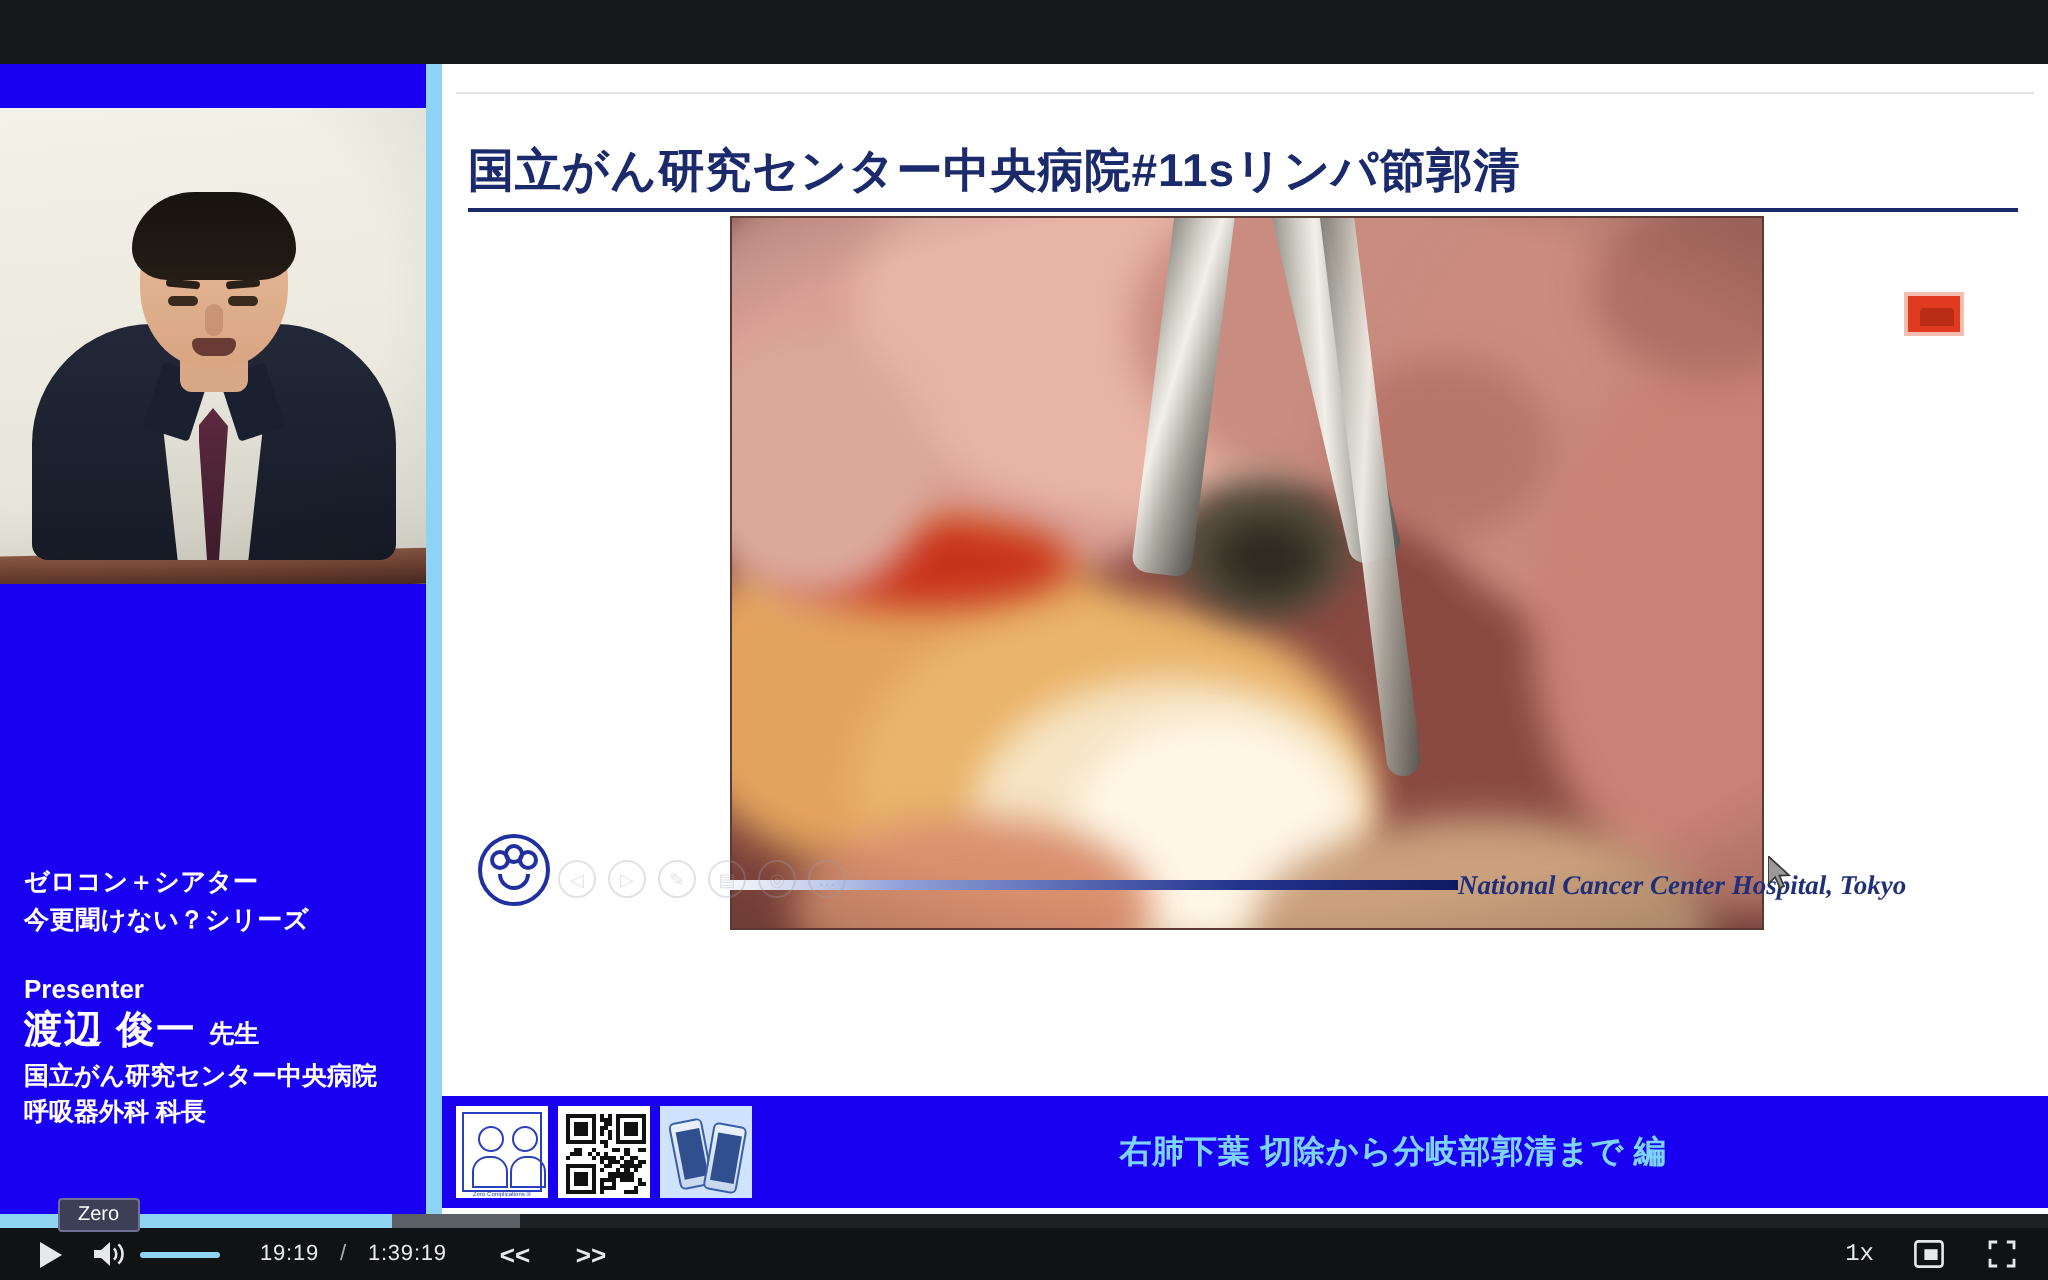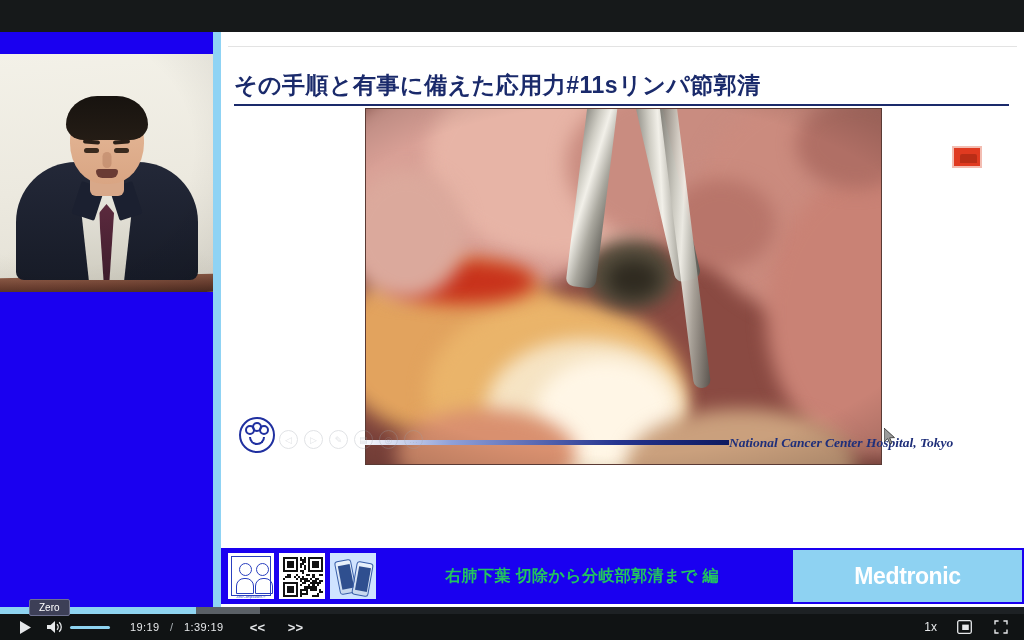--- a/index.html
+++ b/index.html
@@ -121,21 +121,21 @@
   .zc-h1 { position:absolute; left:7px; top:6px; width:13px; height:13px; border:1.4px solid #2a3fbf; border-radius:50%; }
   .zc-h2 { position:absolute; left:24px; top:6px; width:13px; height:13px; border:1.4px solid #2a3fbf; border-radius:50%; }
   .zc-b1 { position:absolute; left:4px; top:21px; width:18px; height:16px; border:1.4px solid #2a3fbf; border-radius:8px 8px 0 0;}
   .zc-b2 { position:absolute; left:23px; top:21px; width:18px; height:16px; border:1.4px solid #2a3fbf; border-radius:8px 8px 0 0;}
   .zc-cap { position:absolute; left:0; bottom:0; width:100%; text-align:center; font-size:3px; color:#2a3fbf; }
   .qr { position:absolute; left:4px; top:4px; width:40px; height:40px; }
   .qr-cell { position:absolute; background:#111; }
   .phone { position:absolute; width:17px; height:34px; background:linear-gradient(180deg,#e9f1fb,#c6d7ee);
     border:1.2px solid #3a5fa8; border-radius:3px; }
   .phone .scr { position:absolute; left:1.5px; top:4px; right:1.5px; bottom:4px; background:#2f4f8f; }
-  .banner-text { flex:1; text-align:center; color:#22c55e; margin-left:-6px; }
+  .banner-text { flex:1; text-align:center; color:#7dd3fc; margin-left:-6px; }
   .bt1 { font-size:16px; font-weight:bold; letter-spacing:.4px; }
   .bt2 { font-size:11.5px; font-weight:bold; letter-spacing:.3px; margin-top:2px; }
   .medtronic { width:229px; height:52px; background:#8ed2f2; display:flex; align-items:center;
     justify-content:center; color:#fff; font-size:23px; font-weight:bold; letter-spacing:-.4px; }
 
   
   .progress-wrap { position:absolute; left:0; top:607px; width:1024px; height:7px; background:#1d2124; }
   .progress-buffer { position:absolute; left:0; top:0; height:7px; background:#5a6066; }
   .progress-played { position:absolute; left:0; top:0; height:7px; background:#8ed3f0; }
 
@@ -143,21 +143,21 @@
     display:flex; align-items:center; color:#e6e8ea; font-size:11px; }
   .ctl { display:flex; align-items:center; justify-content:center; cursor:pointer; }
   .ctl-play { width:30px; margin-left:10px; }
   .ctl-vol  { width:28px; }
   .vol-slider { width:40px; height:3px; background:#8ed3f0; border-radius:2px; margin:0 8px 0 2px; }
   .time { margin-left:12px; letter-spacing:.4px; white-space:nowrap; }
   .time .sep { margin:0 7px; color:#aab0b5; }
   .ctl-rw { margin-left:22px; width:24px; font-size:13px; font-weight:bold; }
   .ctl-ff { margin-left:14px; width:24px; font-size:13px; font-weight:bold; }
   .spacer { flex:1; }
-  .ctl-speed { margin-right:20px; font-size:12px; }
+  .ctl-speed { margin-right:20px; font-size:12px;font-family:Liberation Mono, monospace; }
   .ctl-pip { margin-right:22px; }
   .ctl-fs { margin-right:16px; }
 
   .tooltip { position:absolute; left:29px; top:599px; padding:2px 9px; background:#3d3f57;
     border:1px solid #6e7191; color:#fff; font-size:10px; border-radius:2px; z-index:50; }
 </style>
 </head>
 <body>
 
 <div id="app">
@@ -180,28 +180,39 @@
         <div class="cam-hair"></div>
         <div class="cam-browL"></div>
         <div class="cam-browR"></div>
         <div class="cam-eyeL"></div>
         <div class="cam-eyeR"></div>
         <div class="cam-nose"></div>
         <div class="cam-mouth"></div>
         <div class="cam-shadow"></div>
       </div>
 
+      <div class="sidebar-text">
+        <div class="st-line">ゼロコン＋シアター</div>
+        <div class="st-line">今更聞けない？シリーズ</div>
+        <div class="st-presenter">Presenter</div>
+        <div class="st-name">
+          <span>渡辺 俊一</span>
+          <span class="hon">先生</span>
+        </div>
+        <div class="st-org">国立がん研究センター中央病院</div>
+        <div class="st-org">呼吸器外科 科長</div>
+      </div>
     </div>
 
     <div class="sidebar-divider"></div>
 
     <div class="slide">
       <div class="slide-rule" style="left:7px;top:14px;width:789px;"></div>
 
-      <div class="slide-title">その手順と有事に備えた応用力#11sリンパ節郭清</div>
+      <div class="slide-title">国立がん研究センター中央病院#11sリンパ節郭清</div>
 
       <div class="photo">
         <div class="ph" style="left:-40px;top:-40px;width:300px;height:230px;background:#d9a096;"></div>
         <div class="ph" style="left:60px;top:-50px;width:290px;height:200px;background:#e7b4a6;"></div>
         <div class="ph" style="left:200px;top:-30px;width:260px;height:170px;background:#c98c80;"></div>
         <div class="ph" style="left:330px;top:-20px;width:250px;height:230px;background:#cb8b7e;"></div>
         <div class="ph" style="left:400px;top:60px;width:230px;height:290px;background:#c98275;"></div>
         <div class="ph" style="left:-30px;top:150px;width:240px;height:180px;background:#e2a35e;"></div>
         <div class="ph" style="left:60px;top:190px;width:260px;height:190px;background:#eab46a;"></div>
         <div class="ph" style="left:20px;top:150px;width:150px;height:45px;background:#c8321b;"></div>
@@ -452,21 +463,20 @@
                 <div class="scr"></div>
               </div>
             <div class="phone" style="left:24px;top:9px;transform:rotate(10deg);">
                 <div class="scr"></div>
               </div>
           </div>
         </div>
         <div class="banner-text">
           <div class="bt1">右肺下葉 切除から分岐部郭清まで 編</div>
         </div>
-        <div class="medtronic">Medtronic</div>
       </div>
     </div>
 
     <svg class="cursor" viewBox="0 0 12 18">
       <polygon points="0,0 0,14 3.6,10.6 6,16 8,15 5.7,9.8 10.5,9.6" fill="#9a9a9a" stroke="#3a3a3a" stroke-width="0.9"></polygon>
     </svg>
   </div>
 
   <div class="progress-wrap">
     <div class="progress-buffer" id="pbuf" style="width: 25.4%;"></div>

